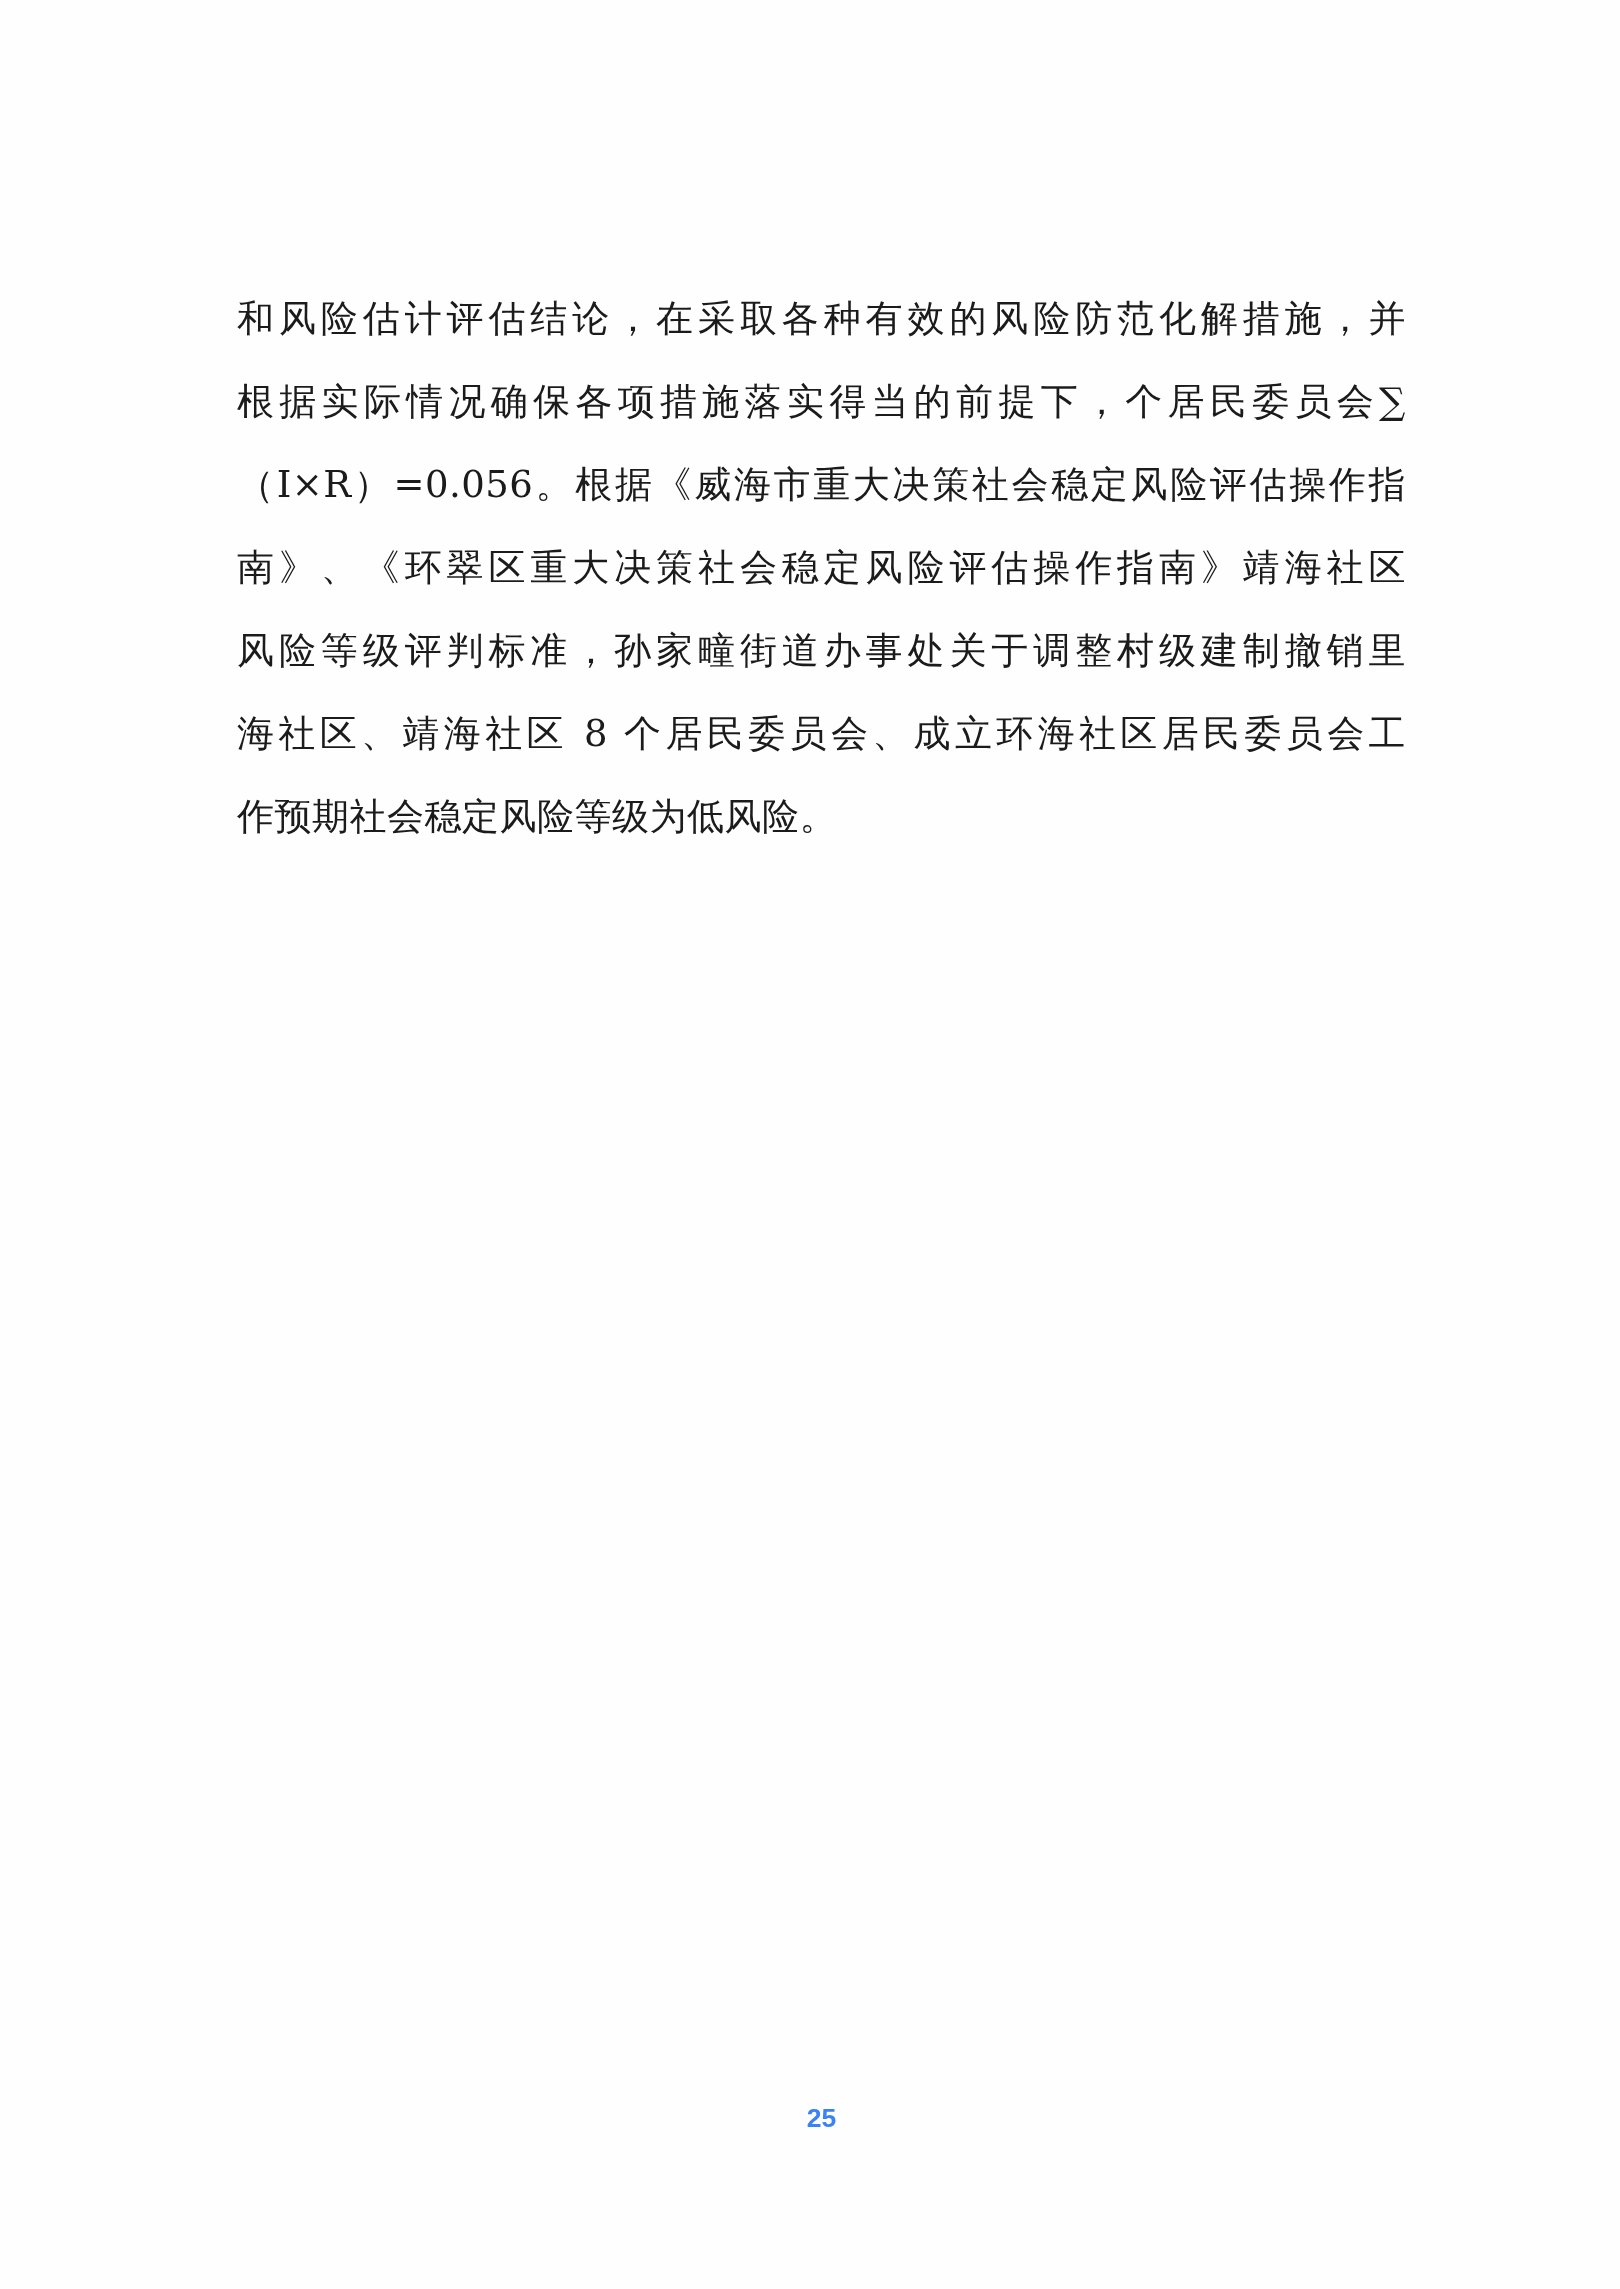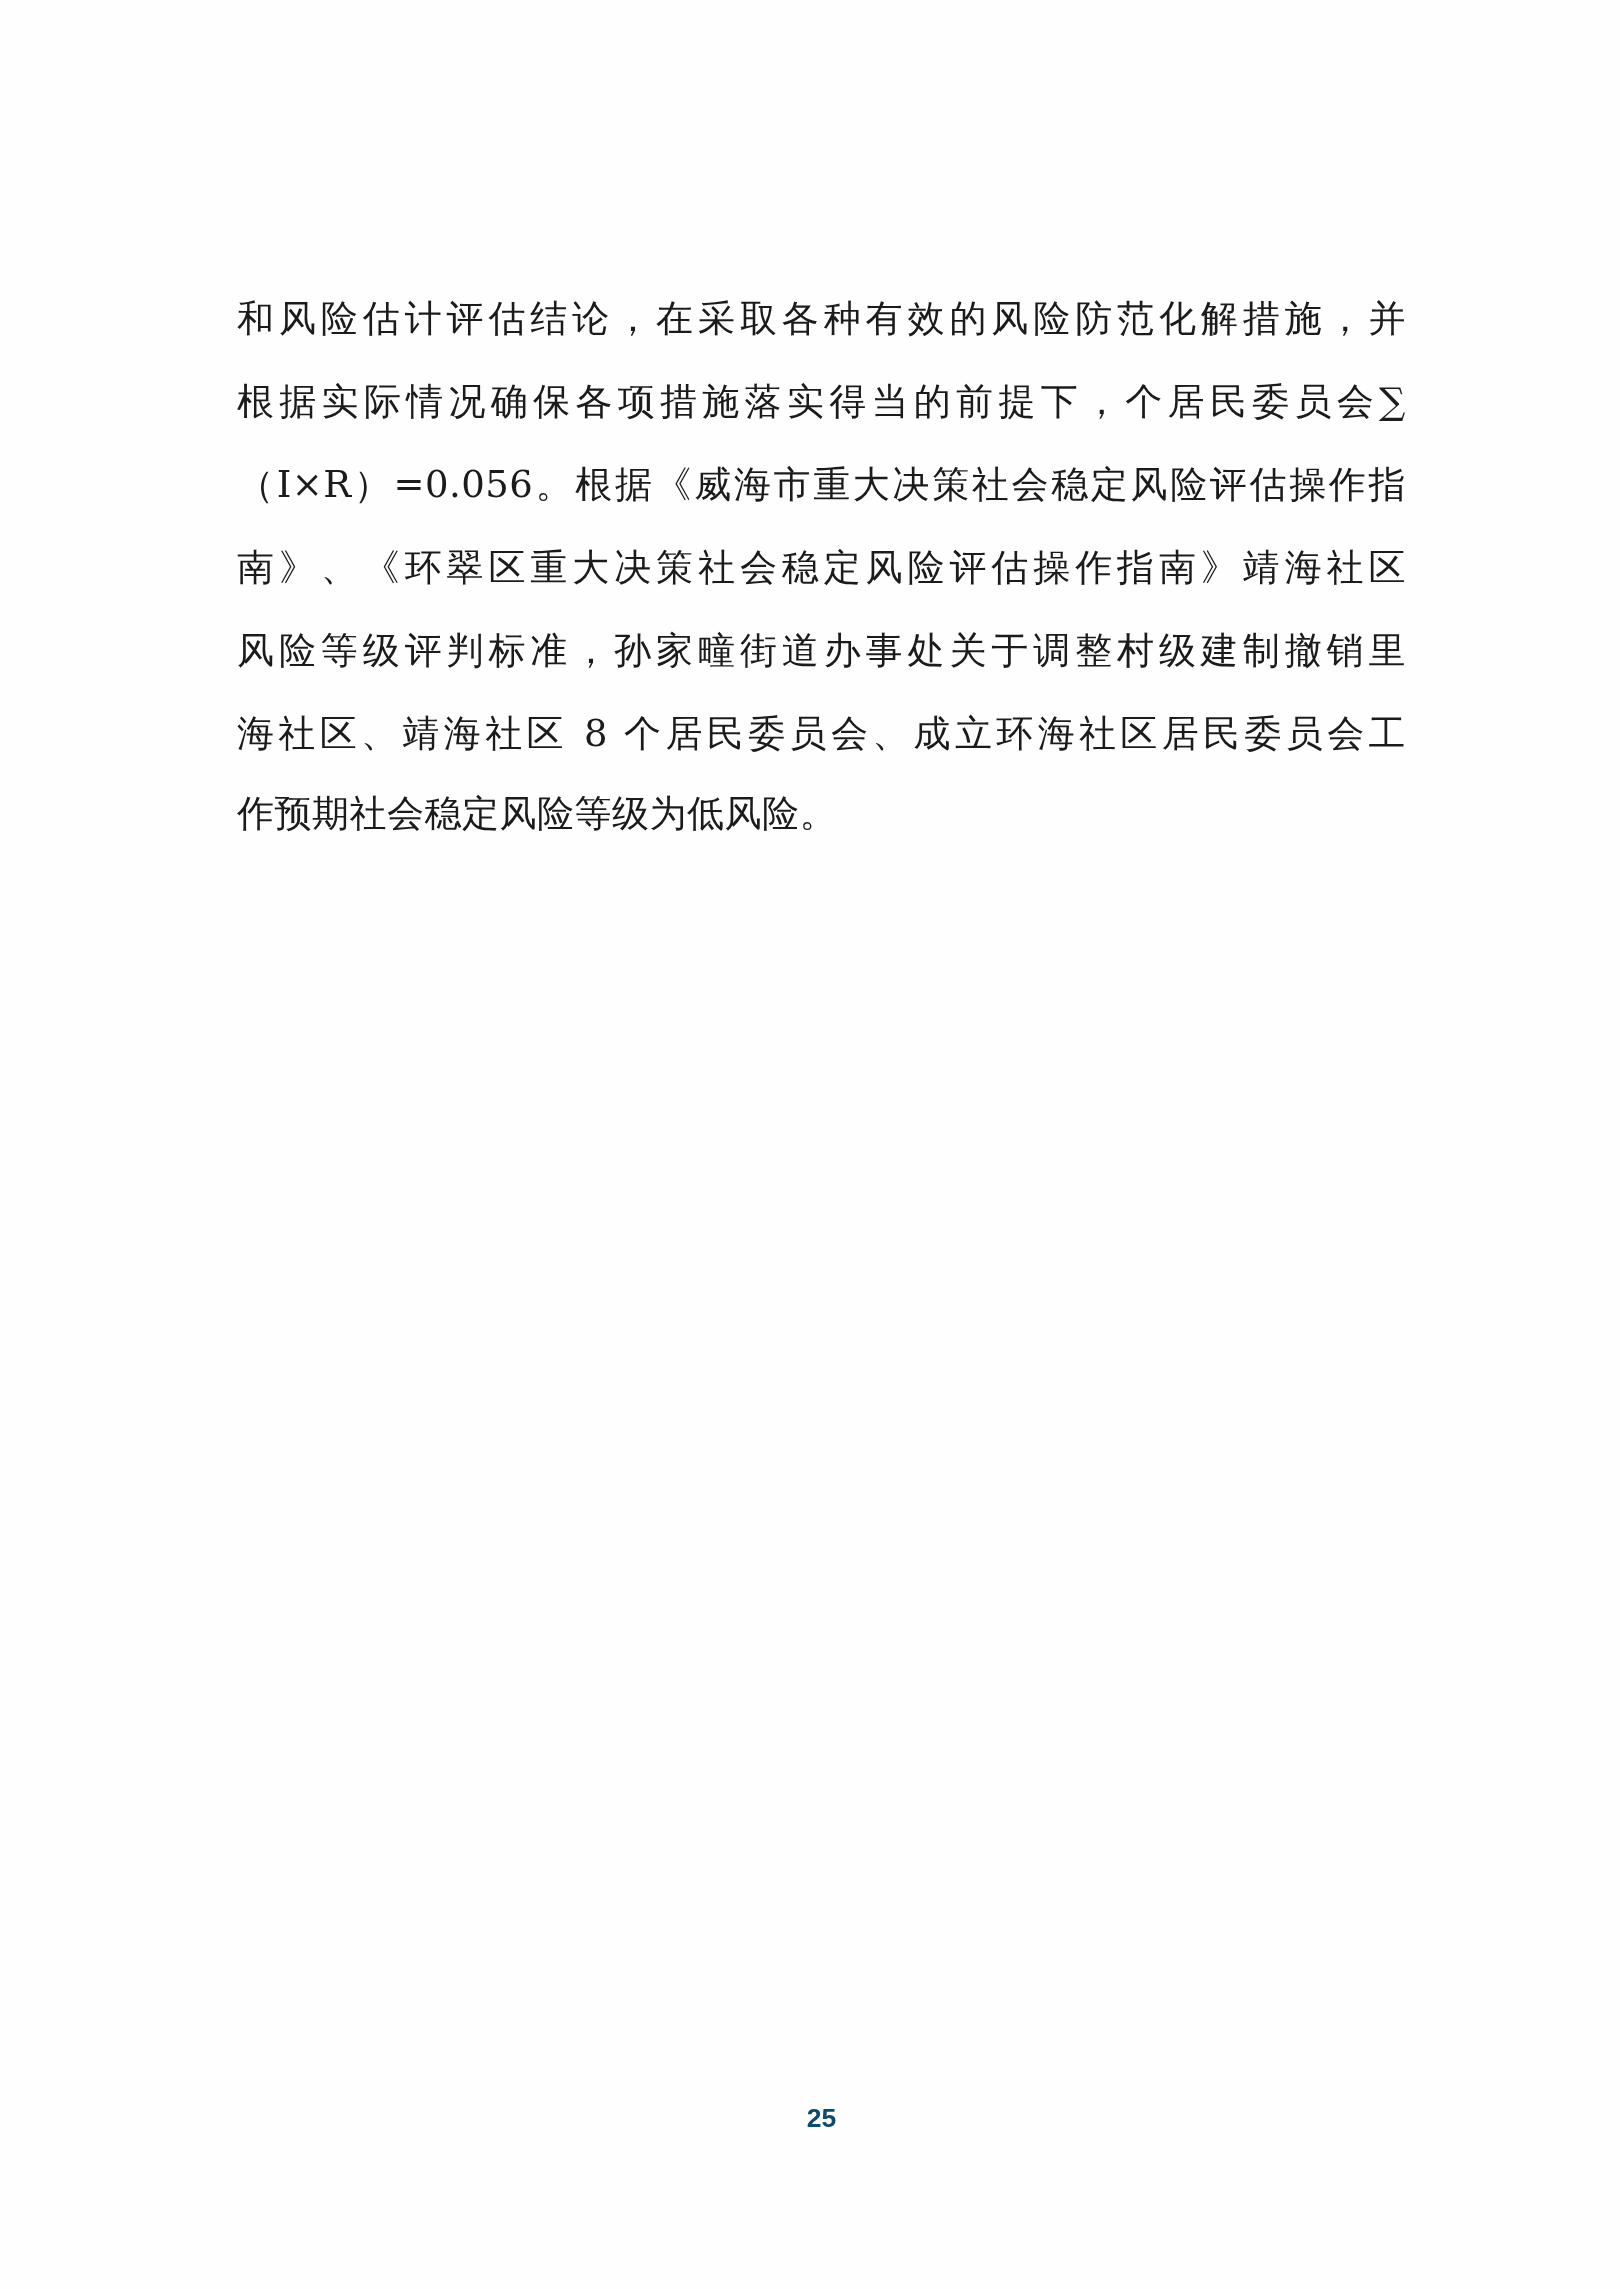--- a/index.html
+++ b/index.html
@@ -29,34 +29,33 @@
     padding: 0;
     text-align: justify;
     text-align-last: justify;
     text-justify: inter-character;
     white-space: nowrap;
     letter-spacing: 0.5px;
   }
   .line.last {
     text-align: right;
     text-align-last: left;
-    font-family: Liberation Mono, monospace;
   }
   .footer {
     position: absolute;
     left: 237px;
     top: 2103px;
     width: 1169px;
     text-align: center;
   }
   .page-number {
     font-family: "Liberation Sans", "DejaVu Sans", sans-serif;
     font-weight: 700;
     font-size: 26.5px;
-    color: #0c4a6e;
+    color: #3b82f6;
   }
 </style>
 </head>
 <body>
 
 <div class="page">
 
   <div class="textblock">
     <p class="line">和风险估计评估结论，在采取各种有效的风险防范化解措施，并</p>
     <p class="line">根据实际情况确保各项措施落实得当的前提下，个居民委员会∑</p>

